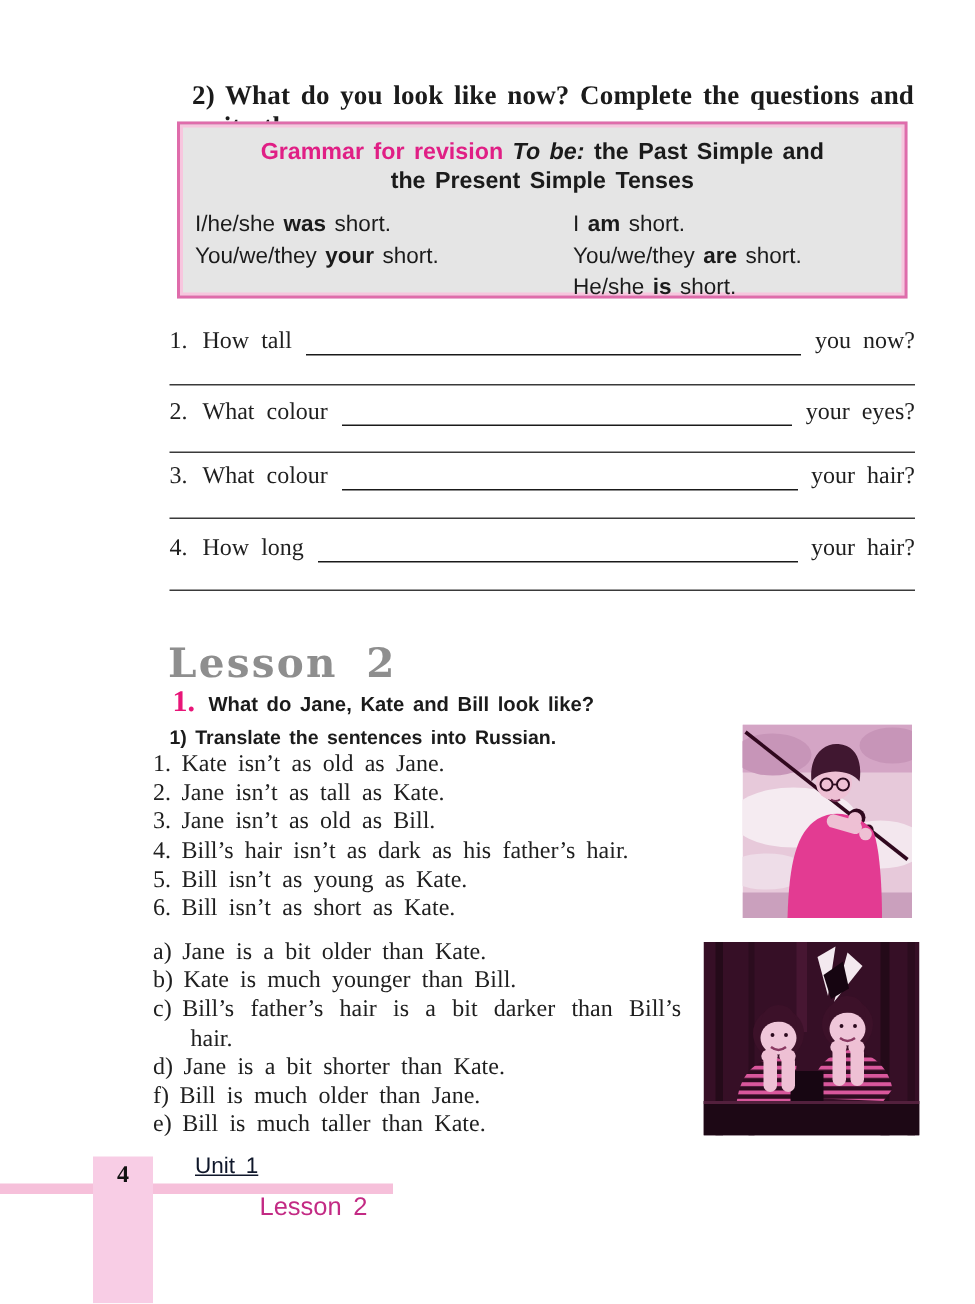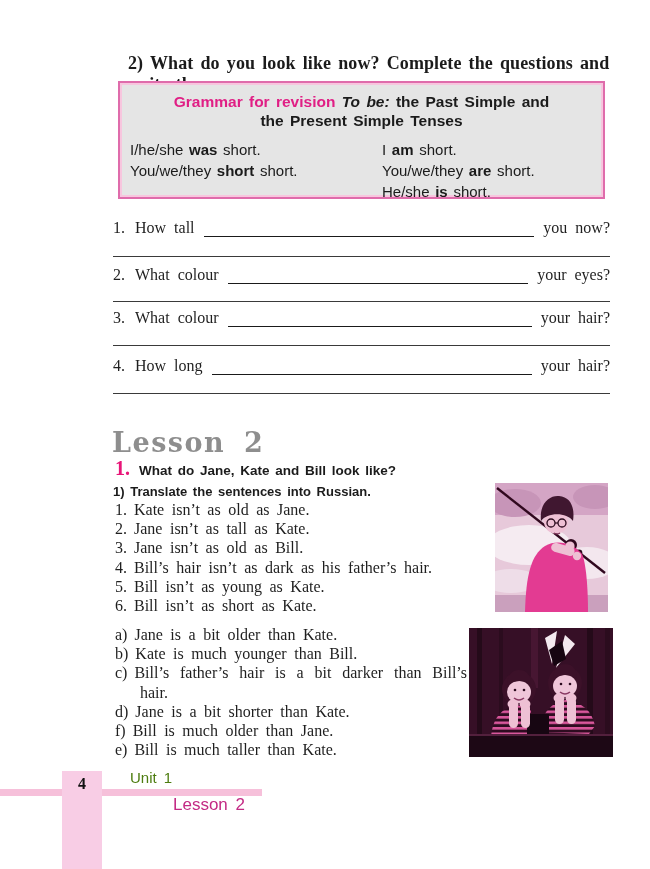--- a/index.html
+++ b/index.html
@@ -49,41 +49,41 @@
   }
   .task-num {
     font-family:"Liberation Serif", serif; font-weight:bold; font-size:20px; color:#e81578;
     margin-right:9px;
   }
   .task-title { font-size:13.5px; font-weight:bold; word-spacing:2px; }
   .subtask {
     position:absolute; left:113px; top:484px; font-size:13px; font-weight:bold; word-spacing:2px;
   }
   .sent-list, .opt-list {
-    position:absolute; left:115px; list-style:none;
+    position:absolute; left:102px; list-style:none;
     font-family:"Liberation Serif", serif; font-size:16px; color:#1f1f1f;
     line-height:19.2px; word-spacing:3.5px;
   }
   .sent-list { top:500px; width:500px; white-space:nowrap; }
   .opt-list { top:625px; width:352px; }
   .opt-list li { padding-left:25px; text-indent:-25px; text-align:justify; }
   .sent-list li span.n, .opt-list li span.n { margin-right:7px; }
   
   .photo { position:absolute; display:block; }
   #photo-boy { left:495px; top:483px; }
   #photo-girls { left:469px; top:628px; }
   
   .footer-band { position:absolute; left:0; top:789px; width:262px; height:7px; background:#f6c0da; }
   .footer-bar  { position:absolute; left:62px; top:771px; width:40px; height:98px; background:#f8cde5; }
   .page-number {
     position:absolute; left:62px; top:775px; width:40px; text-align:center;
     font-family:"Liberation Serif", serif; font-weight:bold; font-size:16px; color:#111;
   }
   .footer-unit {
-    position:absolute; left:130px; top:769px; font-size:15px; color:#4d7c0f; word-spacing:3px;
+    position:absolute; left:130px; top:769px; font-size:15px; color:#0f172a; word-spacing:3px;text-decoration:underline;
   }
   .footer-lesson {
     position:absolute; left:173px; top:795px; font-size:17px; color:#c32a84; word-spacing:3px;
   }
 </style>
 </head>
 <body>
 
 <div class="page">
 
@@ -92,21 +92,21 @@
   <div class="grammar-box">
     <div class="grammar-title">
       <span class="pink">Grammar for revision</span>
       <span class="tobe">To be:</span>
       <span>the Past Simple and</span><br>
       <span>the Present Simple Tenses</span>
     </div>
     <div class="grammar-cols">
       <div class="g-col past">
         <div><span>I/he/she </span><b>was</b><span> short.</span></div>
-        <div><span>You/we/they </span><b>short</b><span> short.</span></div>
+        <div><span>You/we/they </span><b>your</b><span> short.</span></div>
       </div>
       <div class="g-col present">
         <div><span>I </span><b>am</b><span> short.</span></div>
         <div><span>You/we/they </span><b>are</b><span> short.</span></div>
         <div><span>He/she </span><b>is</b><span> short.</span></div>
       </div>
     </div>
   </div>
 
   <div class="q-row" style="top:219px">

